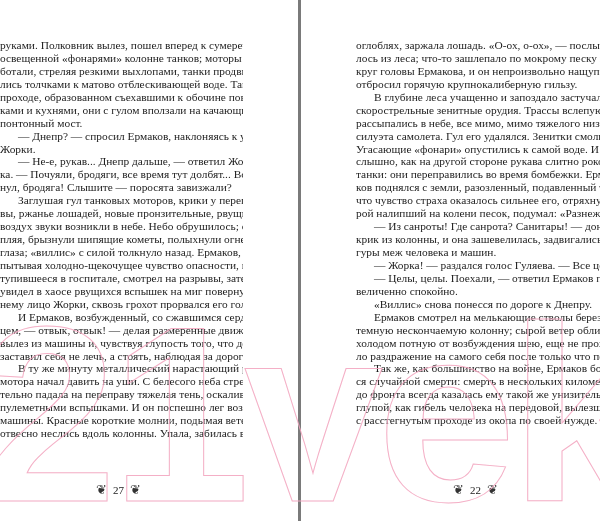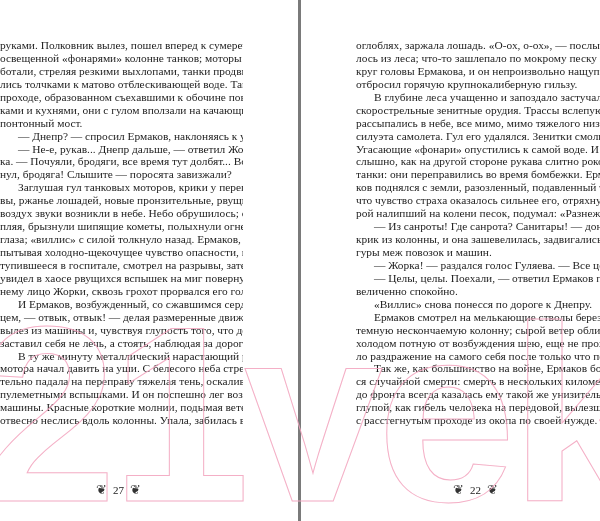--- a/index.html
+++ b/index.html
@@ -48,20 +48,21 @@
 <div class="page page-left">
   <div class="text" id="left-text">
       <span class="line">руками. Полковник вылез, пошел вперед к сумеречно</span>
       <span class="line">освещенной «фонарями» колонне танков; моторы ра-</span>
       <span class="line">ботали, стреляя резкими выхлопами, танки продвига-</span>
       <span class="line">лись толчками к матово отблескивающей воде. Там, в</span>
       <span class="line">проходе, образованном съехавшими к обочине повоз-</span>
       <span class="line">ками и кухнями, они с гулом вползали на качающийся</span>
       <span class="line end">понтонный мост.</span>
       <span class="line indent">— Днепр? — спросил Ермаков, наклоняясь к уху</span>
+      <span class="line end">Жорки.</span>
       <span class="line indent">— Не-е, рукав... Днепр дальше, — ответил Жор-</span>
       <span class="line">ка. — Почуяли, бродяги, все время тут долбят... Во ки-</span>
       <span class="line end">нул, бродяга! Слышите — поросята завизжали?</span>
       <span class="line indent">Заглушая гул танковых моторов, крики у перепра-</span>
       <span class="line">вы, ржанье лошадей, новые пронзительные, рвущие</span>
       <span class="line">воздух звуки возникли в небе. Небо обрушилось; осле-</span>
       <span class="line">пляя, брызнули шипящие кометы, полыхнули огнем в</span>
       <span class="line">глаза; «виллис» с силой толкнуло назад. Ермаков, ис-</span>
       <span class="line">пытывая холодно-щекочущее чувство опасности, при-</span>
       <span class="line">тупившееся в госпитале, смотрел на разрывы, затем</span>
@@ -98,21 +99,21 @@
       <span class="line">рассыпались в небе, все мимо, мимо тяжелого низкого</span>
       <span class="line">силуэта самолета. Гул его удалялся. Зенитки смолкли.</span>
       <span class="line">Угасающие «фонари» опустились к самой воде. И было</span>
       <span class="line">слышно, как на другой стороне рукава слитно рокотали</span>
       <span class="line">танки: они переправились во время бомбежки. Ерма-</span>
       <span class="line">ков поднялся с земли, разозленный, подавленный тем,</span>
       <span class="line">что чувство страха оказалось сильнее его, отряхнул сы-</span>
       <span class="line">рой налипший на колени песок, подумал: «Разнежил-</span>
       <span class="line indent">— Из санроты! Где санрота? Санитары! — донесся</span>
       <span class="line">крик из колонны, и она зашевелилась, задвигались фи-</span>
-      <span class="line end">гуры меж повозок и машин.</span>
+      <span class="line end">гуры меж человека и машин.</span>
       <span class="line indent end">— Жорка! — раздался голос Гуляева. — Все целы?</span>
       <span class="line indent">— Целы, целы. Поехали, — ответил Ермаков преу-</span>
       <span class="line end">величенно спокойно.</span>
       <span class="line indent end">«Виллис» снова понесся по дороге к Днепру.</span>
       <span class="line indent">Ермаков смотрел на мелькающие стволы берез, на</span>
       <span class="line">темную нескончаемую колонну; сырой ветер обливал</span>
       <span class="line">холодом потную от возбуждения шею, еще не проходи-</span>
       <span class="line">ло раздражение на самого себя после только что пере-</span>
       <span class="line indent">Так же, как большинство на войне, Ермаков боял-</span>
       <span class="line">ся случайной смерти: смерть в нескольких километрах</span>

